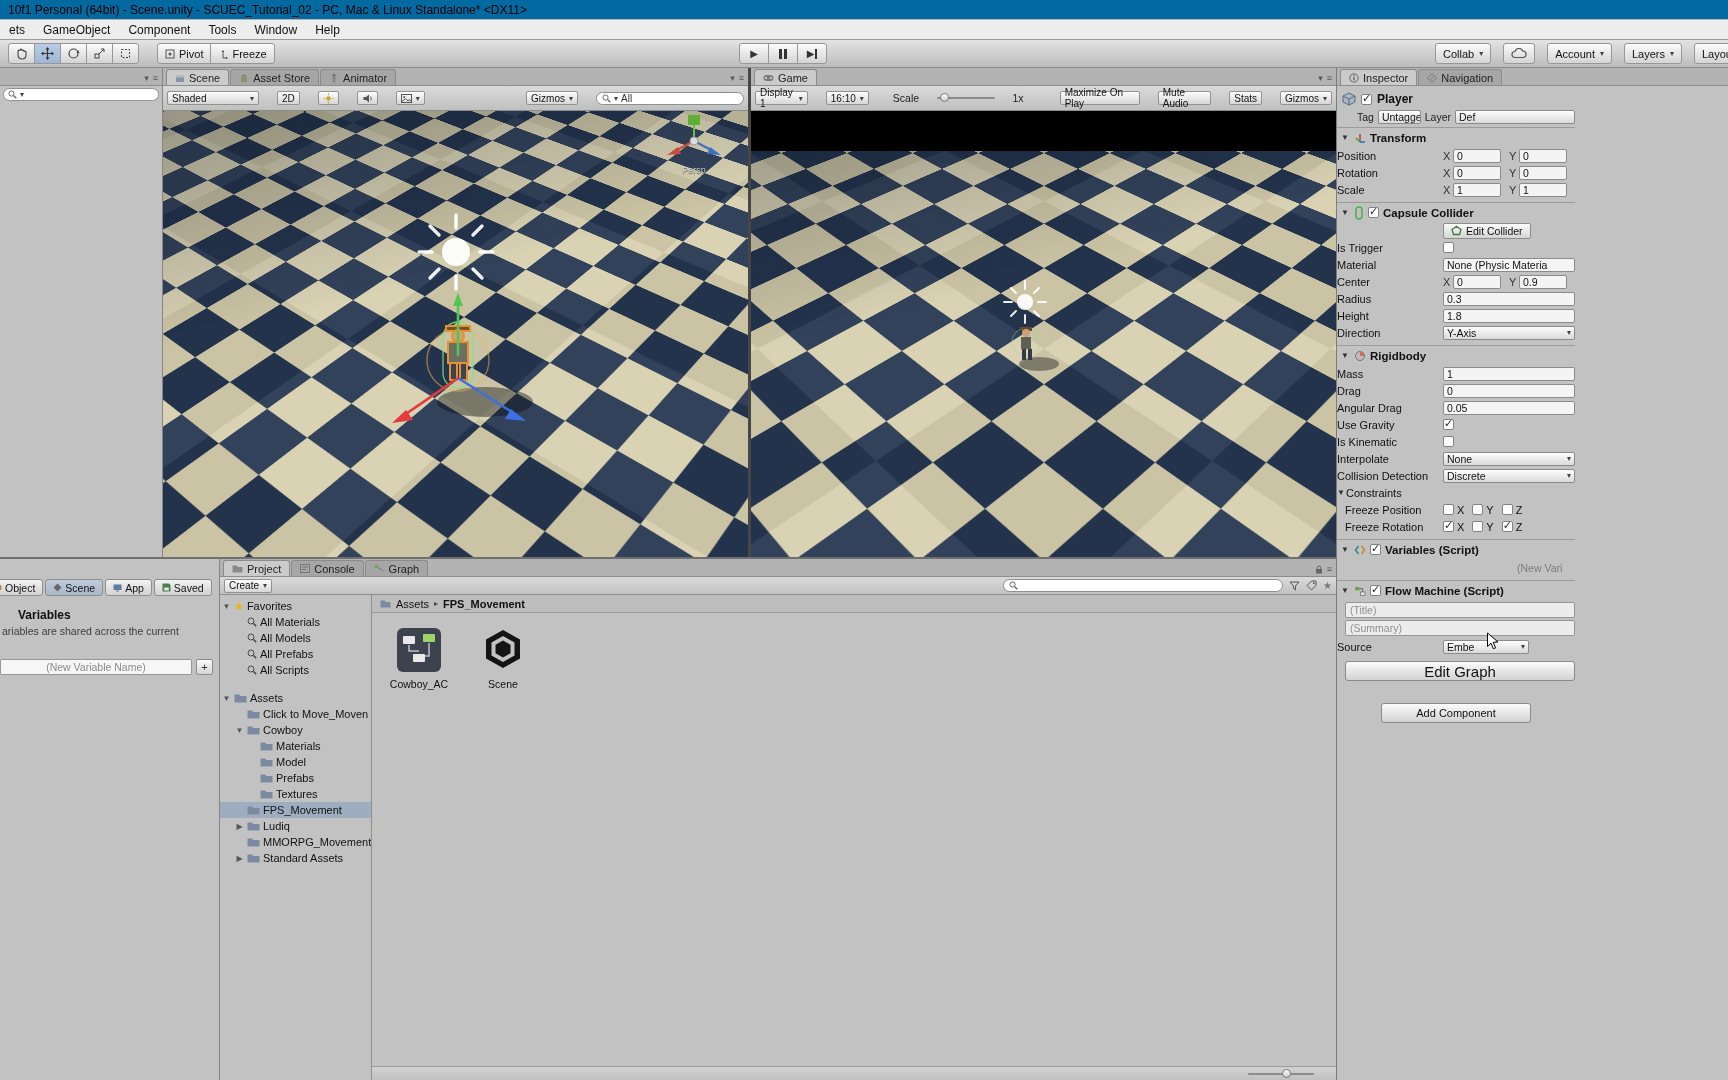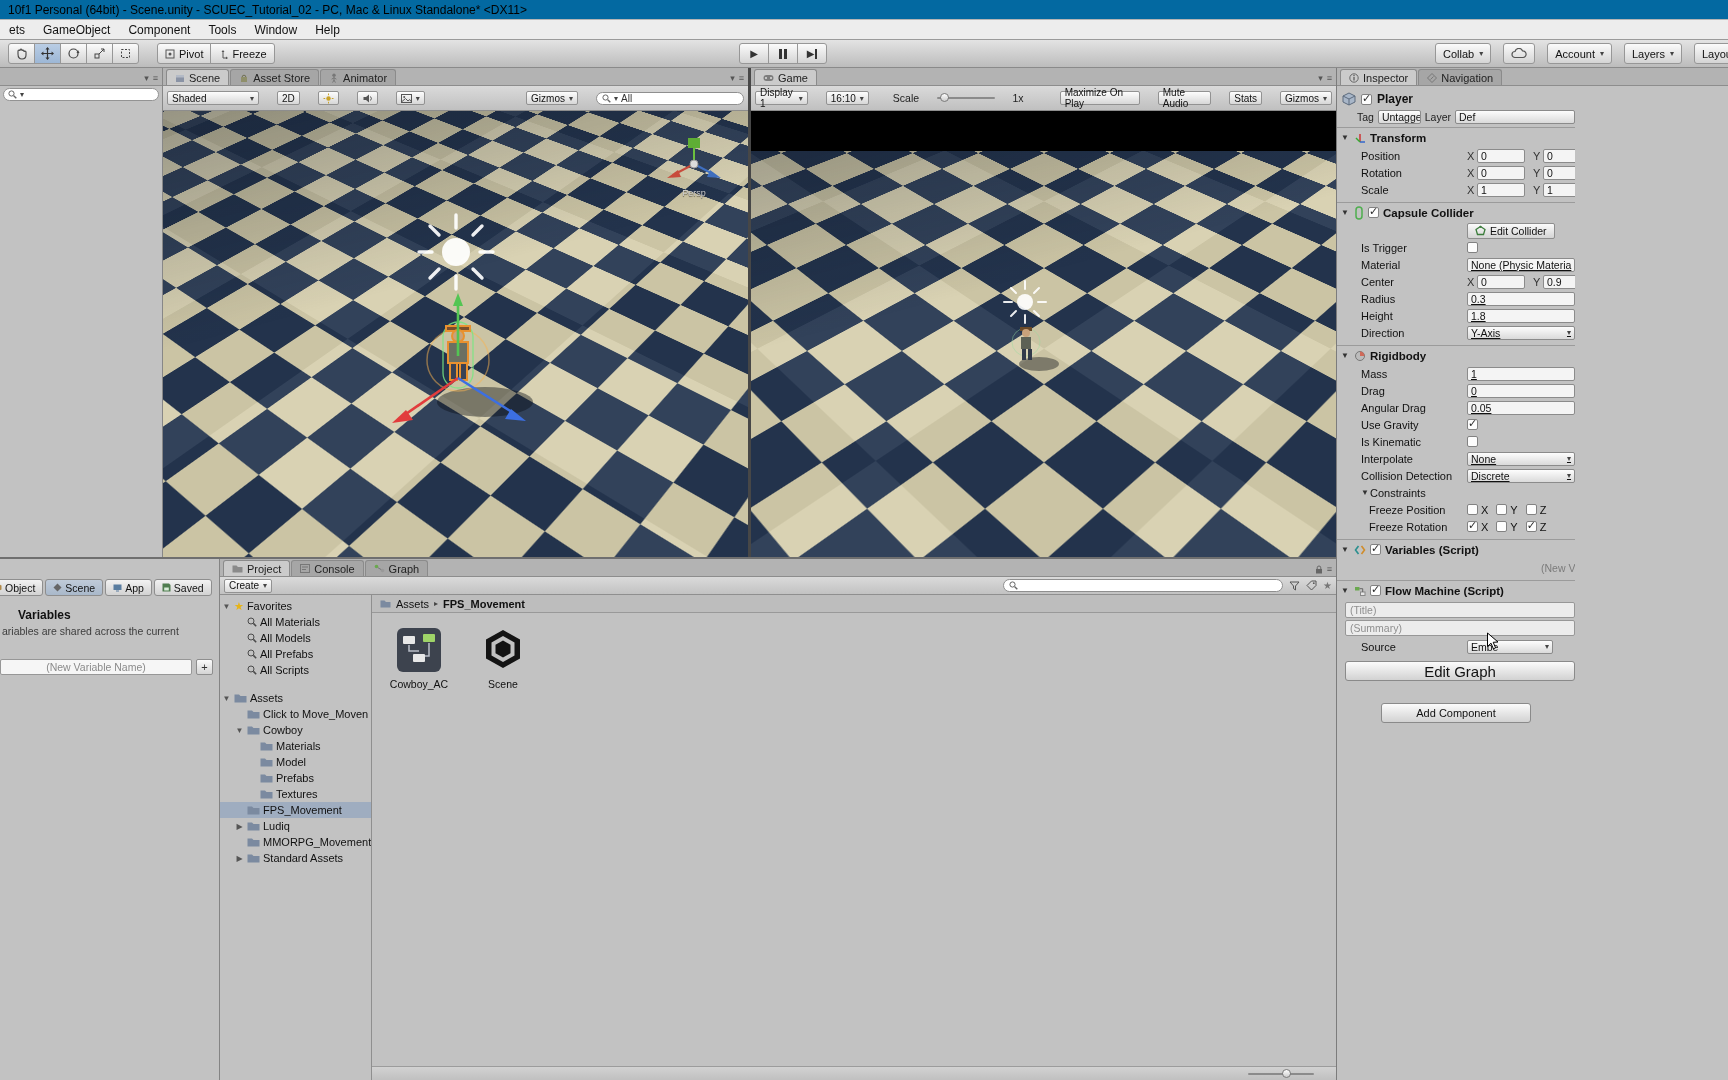--- a/index.html
+++ b/index.html
@@ -60,21 +60,21 @@
   .spacer{flex:1;}
   .viewport{flex:1;position:relative;overflow:hidden;background:#101826;}
   .floor{position:absolute;left:50%;top:34%;width:4200px;height:4200px;margin-left:-2100px;margin-top:-2100px;
     background-image:repeating-conic-gradient(rgba(255,255,255,0.06) 0% 25%, rgba(0,0,0,0.055) 25% 50%),repeating-conic-gradient(#253650 0% 25%, #d7cfae 25% 50%);
     background-size:300px 300px,96px 96px;
     transform:perspective(850px) rotateX(54deg) rotateZ(40deg);}
   .floor.game{top:30%;background-size:340px 340px,112px 112px;transform:perspective(800px) rotateX(56deg) rotateZ(45deg);}
   .view-shade{position:absolute;inset:0;background:linear-gradient(165deg,rgba(13,20,32,0.32),rgba(13,20,32,0) 40%);pointer-events:none;}
   .letterbox{position:absolute;top:0;left:0;right:0;height:40px;background:#000;z-index:3;}
   .overlay{position:absolute;z-index:2;}
-  .axis-gizmo{position:absolute;top:25px;right:22px;z-index:2;text-align:center;}
+  .axis-gizmo{position:absolute;top:2px;right:22px;z-index:2;text-align:center;}
   .persp-label{font-size:9px;color:#cfcfcf;text-shadow:0 1px 1px rgba(0,0,0,.6);margin-top:-2px;}
 
   
   .vars-panel{width:220px;background:#c2c2c2;border-right:1px solid #848484;position:relative;overflow:hidden;}
   .vtabs{display:flex;gap:2px;margin:20px 0 0 -15px;}
   .vtab{height:17px;padding:0 7px;background:linear-gradient(#f2f2f2,#d2d2d2);border:1px solid #8e8e8e;border-radius:3px;display:flex;align-items:center;gap:3px;font-size:10.5px;}
   .vtab.active{background:linear-gradient(#bfcbd9,#a9b8ca);}
   .vars-title{font-weight:bold;font-size:12px;margin:12px 0 0 18px;}
   .vars-desc{font-size:10.5px;color:#3d3d3d;margin:3px 0 0 2px;white-space:nowrap;overflow:hidden;}
   .vars-addrow{display:flex;align-items:center;margin:22px 6px 0 0;gap:4px;}
@@ -107,27 +107,27 @@
   .insp-content{width:238px;overflow:hidden;padding-top:4px;}
   .go-row{display:flex;align-items:center;gap:5px;padding:2px 0 2px 5px;}
   .go-name{font-weight:bold;font-size:12px;}
   .tagrow{display:flex;align-items:center;gap:4px;padding:2px 0 3px 20px;white-space:nowrap;}
   .small-label{font-size:10.5px;color:#222;}
   .dropdown{height:14px;background:linear-gradient(#fdfdfd,#dadada);border:1px solid #8b8b8b;border-radius:2px;display:flex;align-items:center;padding:0 3px;font-size:10.5px;gap:3px;white-space:nowrap;overflow:hidden;}
   .dropdown .dd-caret{margin-left:auto;}
   .component{border-top:1px solid #9b9b9b;padding-bottom:4px;}
   .comp-header{height:19px;display:flex;align-items:center;gap:4px;padding-left:4px;font-weight:bold;font-size:11.5px;white-space:nowrap;}
   .fold{font-size:8px;color:#333;width:9px;}
-  .prop-row{height:17px;display:flex;align-items:center;padding-left:24px;font-size:11px;white-space:nowrap;}
+  .prop-row{height:17px;display:flex;align-items:center;padding-left:0;font-size:11px;white-space:nowrap;}
   .prop-label{width:106px;flex-shrink:0;overflow:hidden;}
   .prop-label.ind{padding-left:8px;}
   .field{height:14px;background:#f4f4f4;border:1px solid #8b8b8b;border-radius:2px;padding:0 3px;font-size:10.5px;display:flex;align-items:center;overflow:hidden;}
   .axis-lab{width:10px;color:#333;flex-shrink:0;}
   .vec-field{width:48px;margin-right:8px;flex-shrink:0;}
-  .grow{flex:1;min-width:0;text-decoration:underline;}
+  .grow{flex:1;min-width:0;}
   .checkbox{width:11px;height:11px;background:#fdfdfd;border:1px solid #828282;border-radius:2px;position:relative;flex-shrink:0;}
   .checkbox.checked::after{content:"✓";position:absolute;left:0;top:-3px;font-size:11px;font-weight:bold;color:#2b2b2b;}
   .axgroup{display:flex;align-items:center;gap:3px;margin-right:8px;}
   .mini-button{height:16px;padding:0 7px;background:linear-gradient(#fbfbfb,#d4d4d4);border:1px solid #8e8e8e;border-radius:2px;display:flex;align-items:center;gap:4px;font-size:10.5px;}
   .right-text{margin-left:180px;color:#7b7b7b;font-size:10.5px;}
   .wide-field{margin:2px 0 2px 8px;width:230px;height:16px;background:#ececec;border:1px solid #979797;border-radius:2px;color:#8f8f8f;display:flex;align-items:center;padding:0 4px;font-size:10.5px;}
   .big-button{margin:6px 0 0 8px;width:230px;height:20px;background:linear-gradient(#fbfbfb,#d2d2d2);border:1px solid #8a8a8a;border-radius:3px;display:flex;align-items:center;justify-content:center;font-size:15px;}
   .add-comp{margin:18px 0 0 44px;width:150px;height:20px;background:linear-gradient(#fbfbfb,#d2d2d2);border:1px solid #8a8a8a;border-radius:3px;display:flex;align-items:center;justify-content:center;font-size:11px;}
   .cursor{position:absolute;z-index:50;pointer-events:none;}
 </style>

